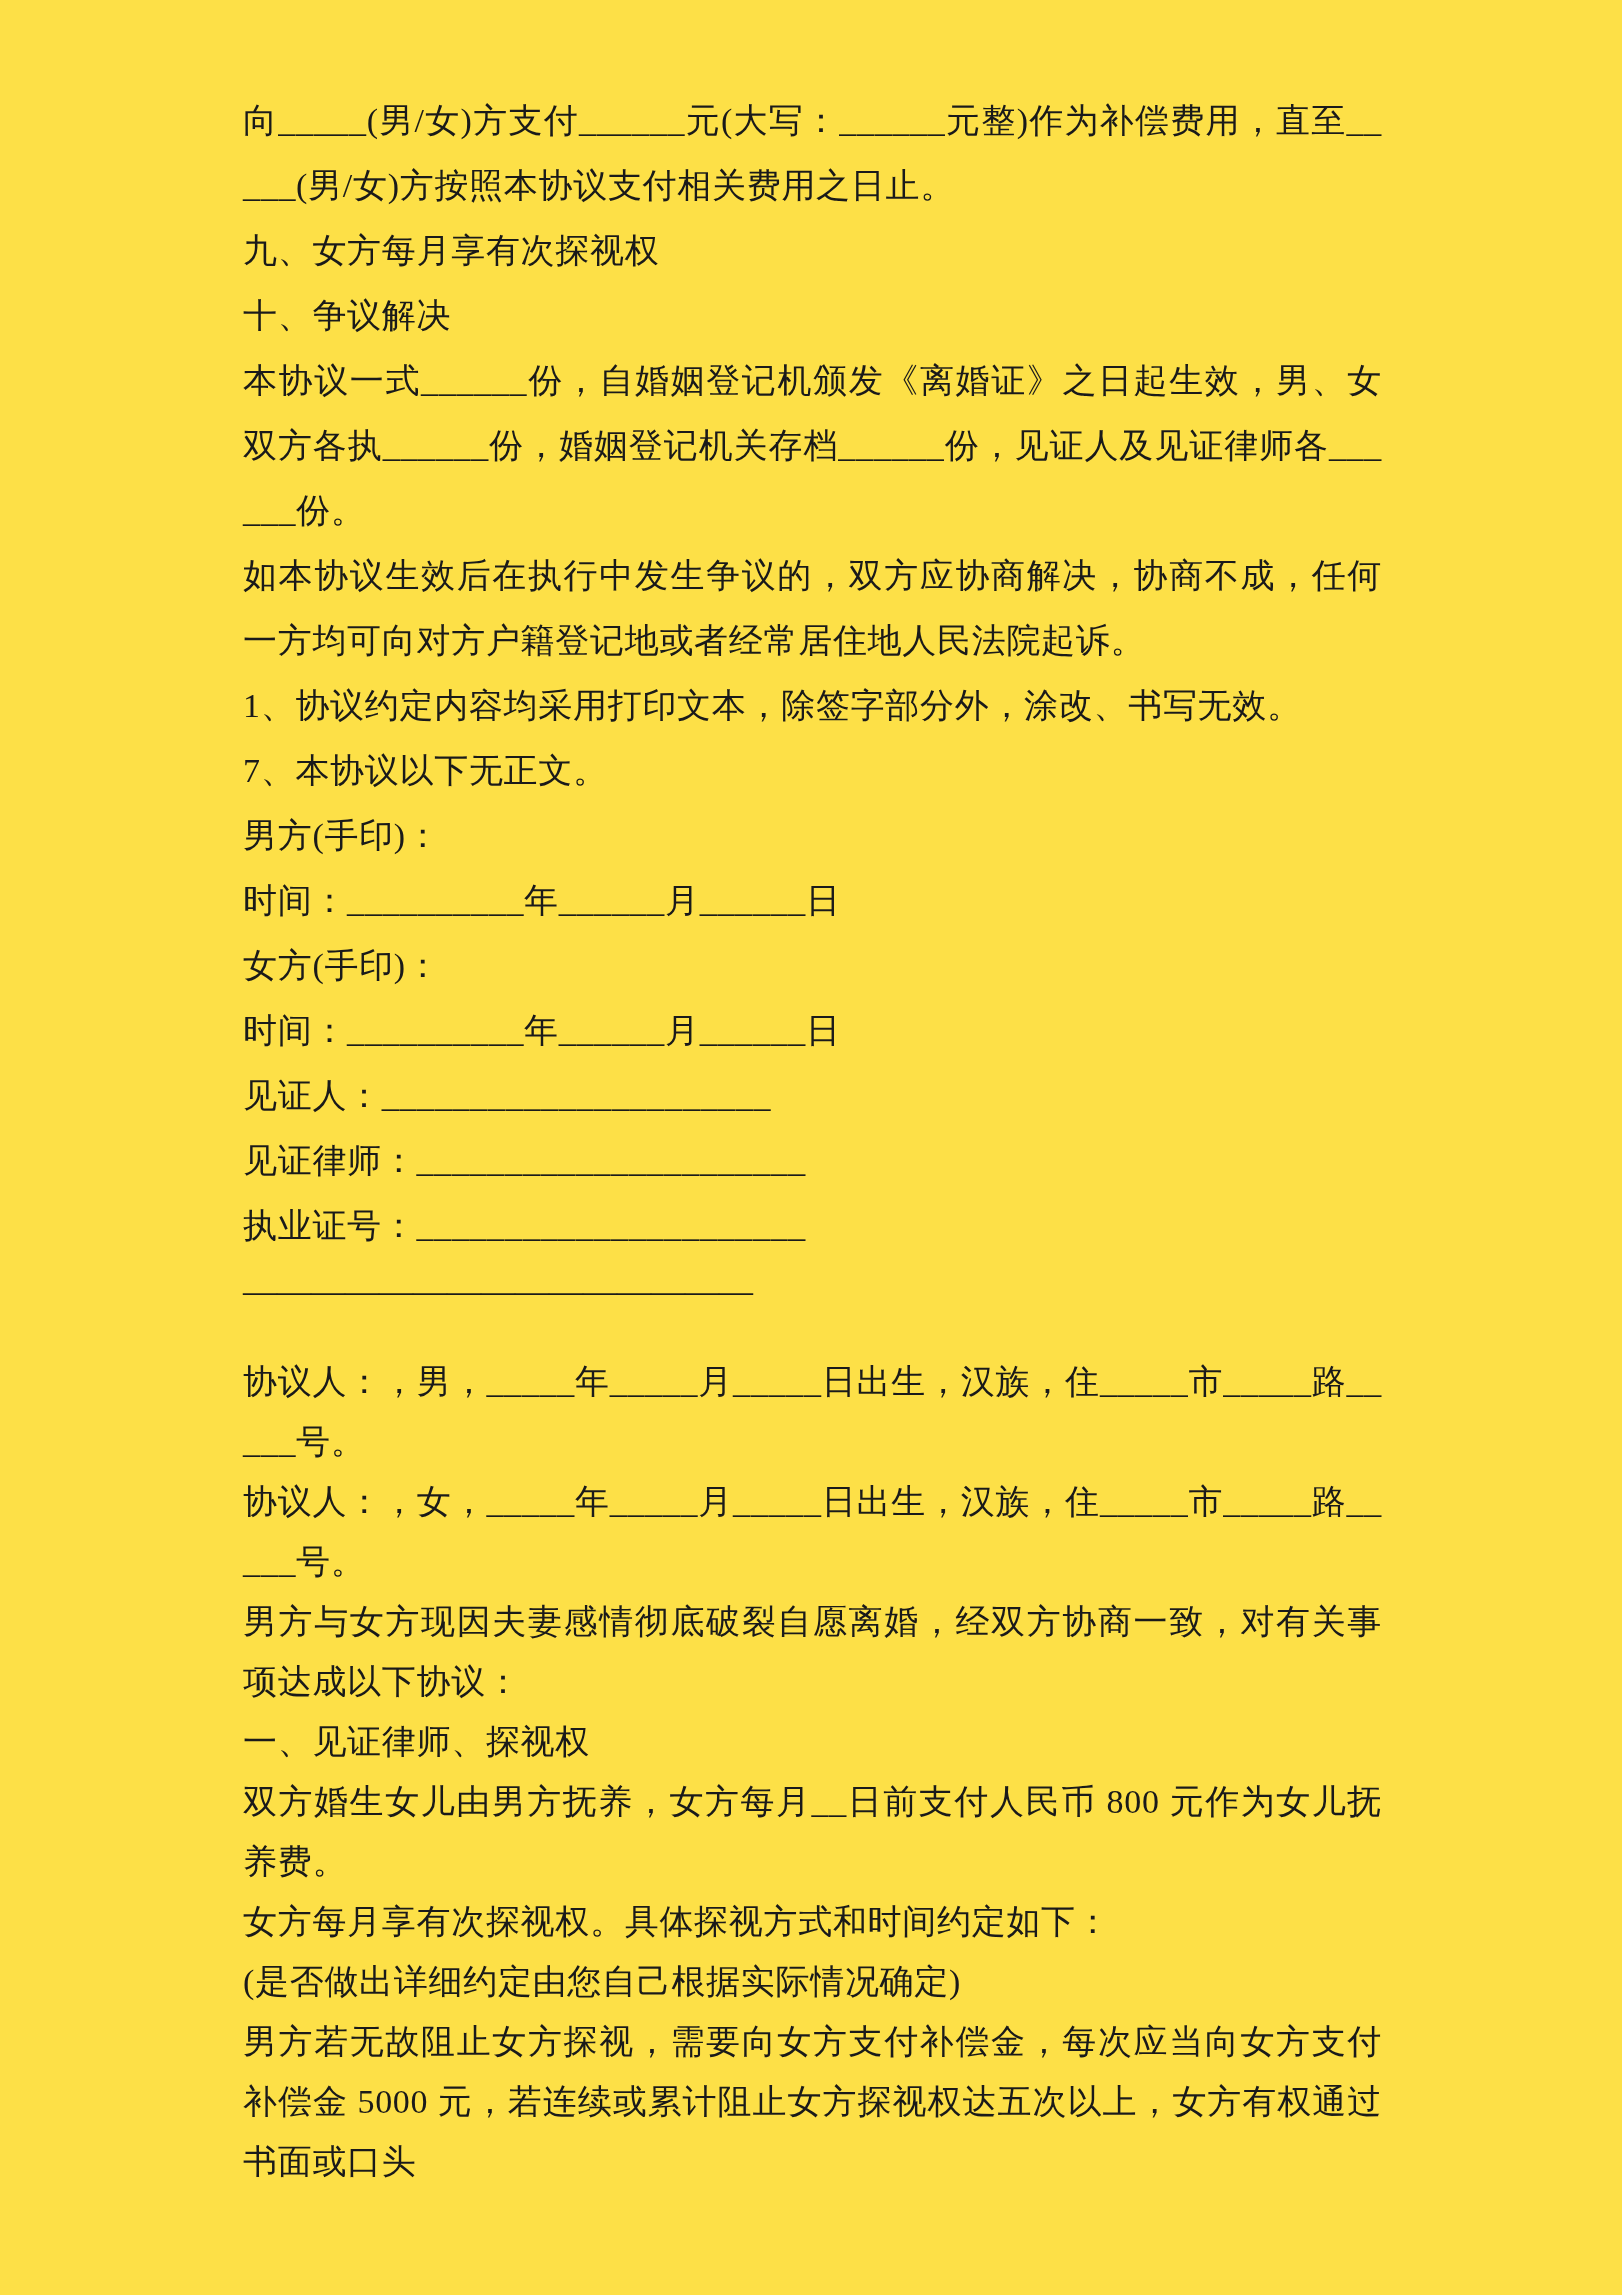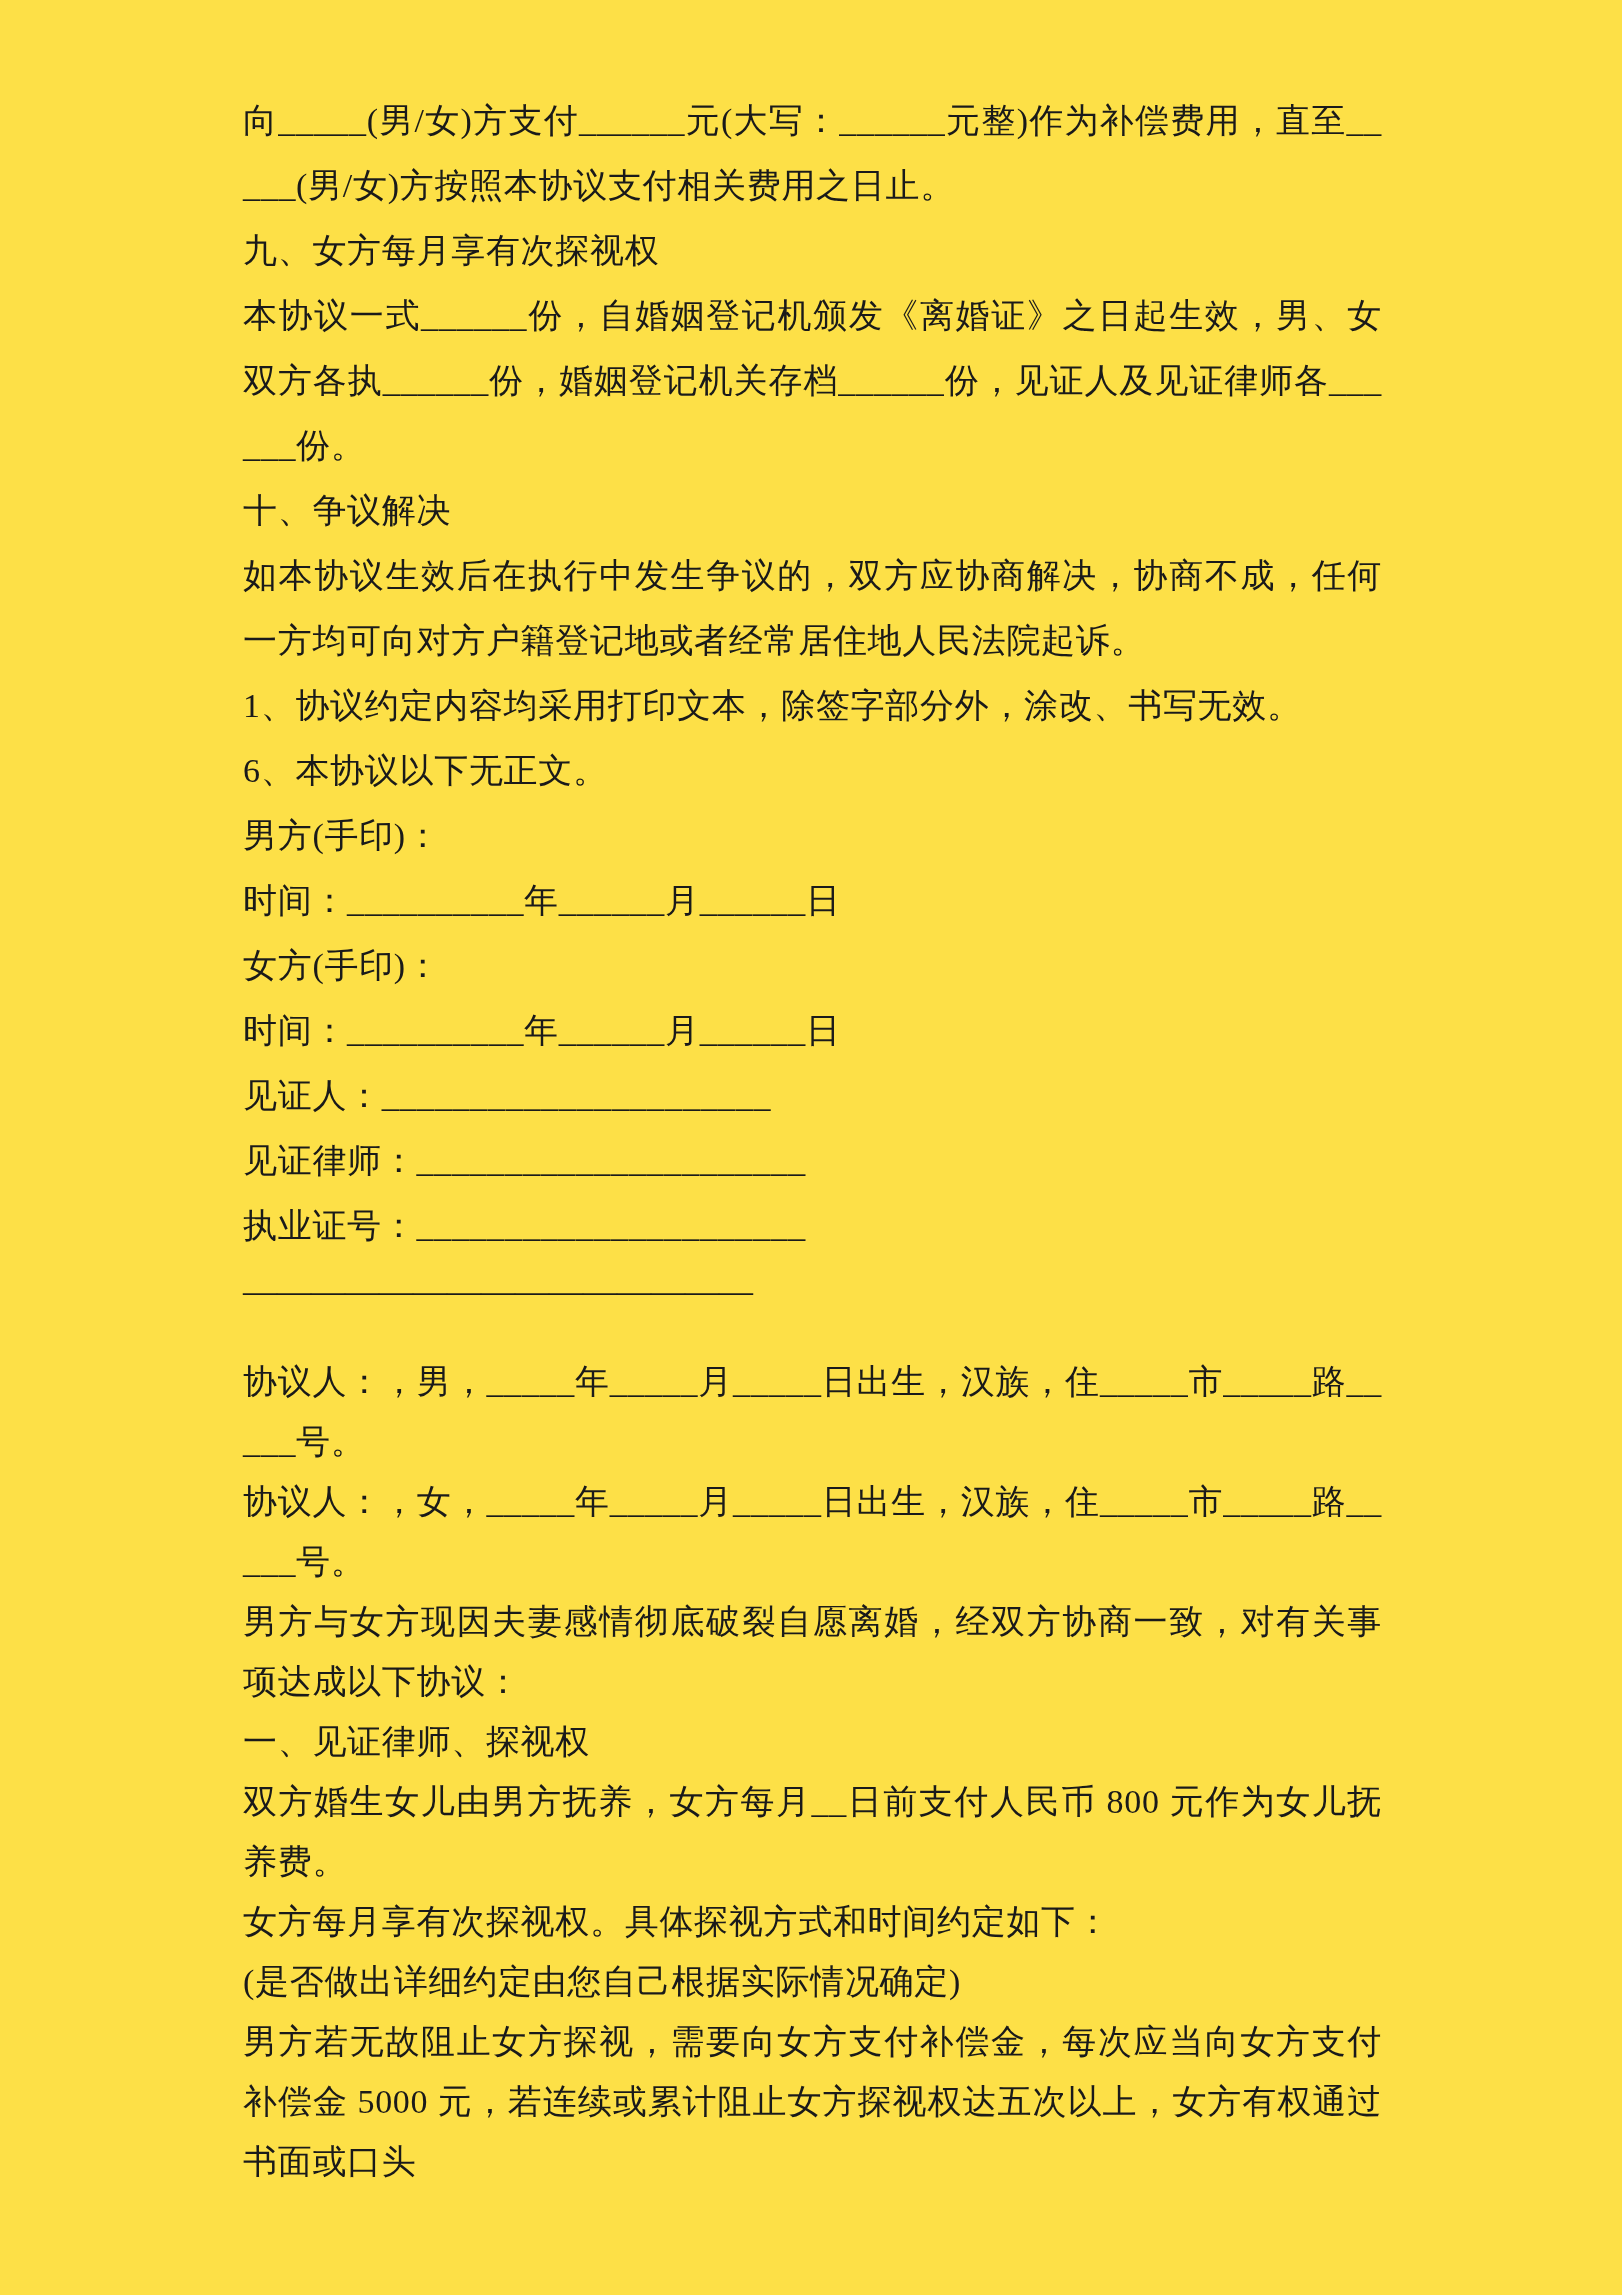--- a/index.html
+++ b/index.html
@@ -42,25 +42,25 @@
   }
 </style>
 </head>
 <body>
 
 <main class="page">
 
   <section>
     <p class="line">向_____(男/女)方支付______元(大写：______元整)作为补偿费用，直至_____(男/女)方按照本协议支付相关费用之日止。</p>
     <p class="line">九、女方每月享有次探视权</p>
+    <p class="line">十、争议解决</p>
     <p class="line">本协议一式______份，自婚姻登记机颁发《离婚证》之日起生效，男、女双方各执______份，婚姻登记机关存档______份，见证人及见证律师各______份。</p>
-    <p class="line">十、争议解决</p>
     <p class="line">如本协议生效后在执行中发生争议的，双方应协商解决，协商不成，任何一方均可向对方户籍登记地或者经常居住地人民法院起诉。</p>
     <p class="line">1、协议约定内容均采用打印文本，除签字部分外，涂改、书写无效。</p>
-    <p class="line">6、本协议以下无正文。</p>
+    <p class="line">7、本协议以下无正文。</p>
     <p class="line">男方(手印)：</p>
     <p class="line">时间：__________年______月______日</p>
     <p class="line">女方(手印)：</p>
     <p class="line">时间：__________年______月______日</p>
     <p class="line">见证人：______________________</p>
     <p class="line">见证律师：______________________</p>
     <p class="line">执业证号：______________________</p>
     <p class="line section-divider">———————————————</p>
   </section>
 

